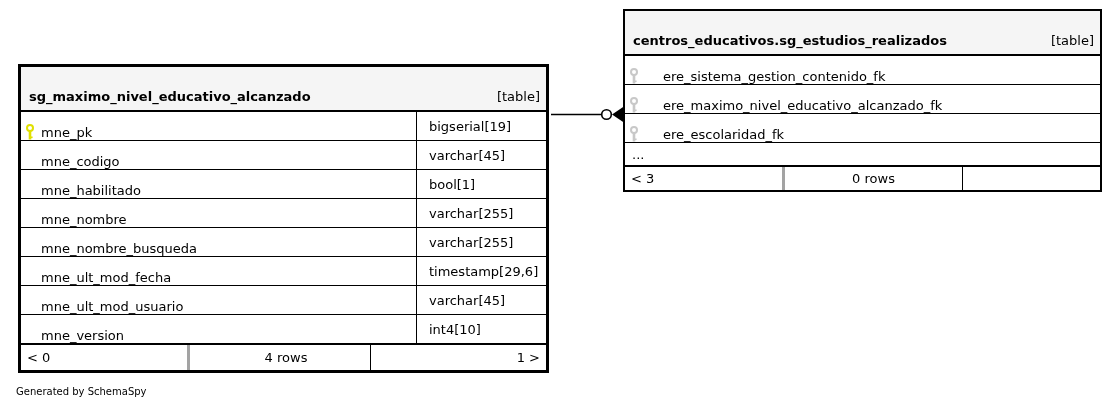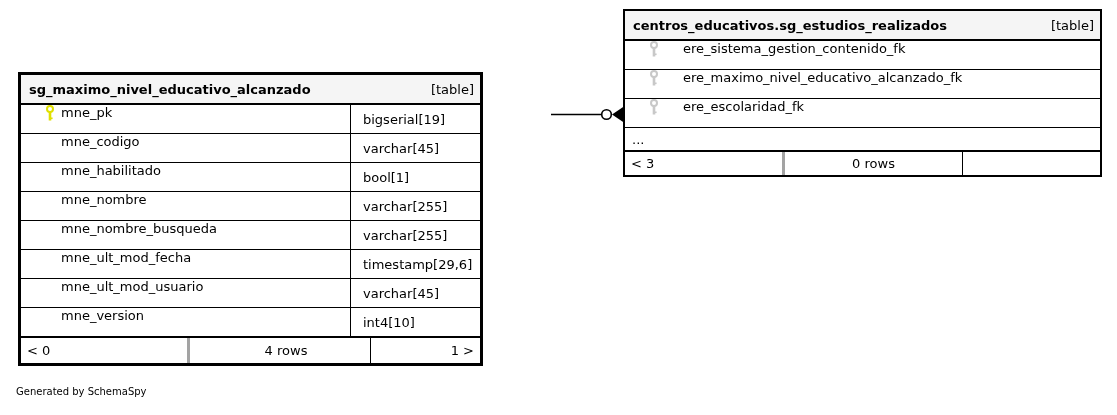--- a/index.html
+++ b/index.html
@@ -2,33 +2,33 @@
 <html><head>
 <meta charset="utf-8">
 <style>
   html,body { margin:0; padding:0; background:#fff; }
   .canvas {
     position:relative; width:1117px; height:415px; background:#ffffff;
     font-family:"DejaVu Sans", sans-serif; font-size:13px; color:#000;
     overflow:hidden;
   }
   .db-table { position:absolute; background:#fff; display:flex; flex-direction:column; box-sizing:border-box; }
-  .db-table.tleft  { left:18px;  top:72px; width:465px; border:3px solid #000; }
+  .db-table.tleft  { left:18px;  top:64px; width:531px; border:3px solid #000; }
   .db-table.tright { left:623px; top:9px;  width:479px; border:2px solid #000; }
 
   .thead {
     display:flex; justify-content:space-between; align-items:center;
     background:#f5f5f5; border-bottom:2px solid #000;
-    height:27px; padding:1px 6px 0 8px; flex:0 0 auto;
+    height:27px; padding:16px 6px 0 8px; flex:0 0 auto;
   }
   .tname { font-weight:bold; white-space:nowrap; }
   .ttag  { white-space:nowrap; }
 
   .trow { display:flex; align-items:stretch; border-bottom:1px solid #000; height:28px; flex:0 0 auto; }
-  .cname { flex:1 1 auto; display:flex; align-items:flex-start; padding-left:24px; overflow:hidden; white-space:nowrap; }
+  .cname { flex:1 1 auto; display:flex; align-items:flex-end; padding-left:4px; overflow:hidden; white-space:nowrap; }
   .ctype { flex:0 0 130px; border-left:1px solid #000; display:flex; align-items:center; padding-left:12px; box-sizing:border-box; white-space:nowrap; }
 
   .keyicon { width:10px; height:16px; flex:0 0 auto; margin-right:6px; }
   .tright .keyicon { margin-right:24px; }
 
   .dotsrow { height:22px; border-bottom:1px solid #000; display:flex; align-items:center; padding-left:7px; flex:0 0 auto; }
 
   .tfoot { display:flex; border-top:1px solid #000; flex:0 0 auto; }
   .tleft  .tfoot { height:25px; }
   .tright .tfoot { height:23px; }

